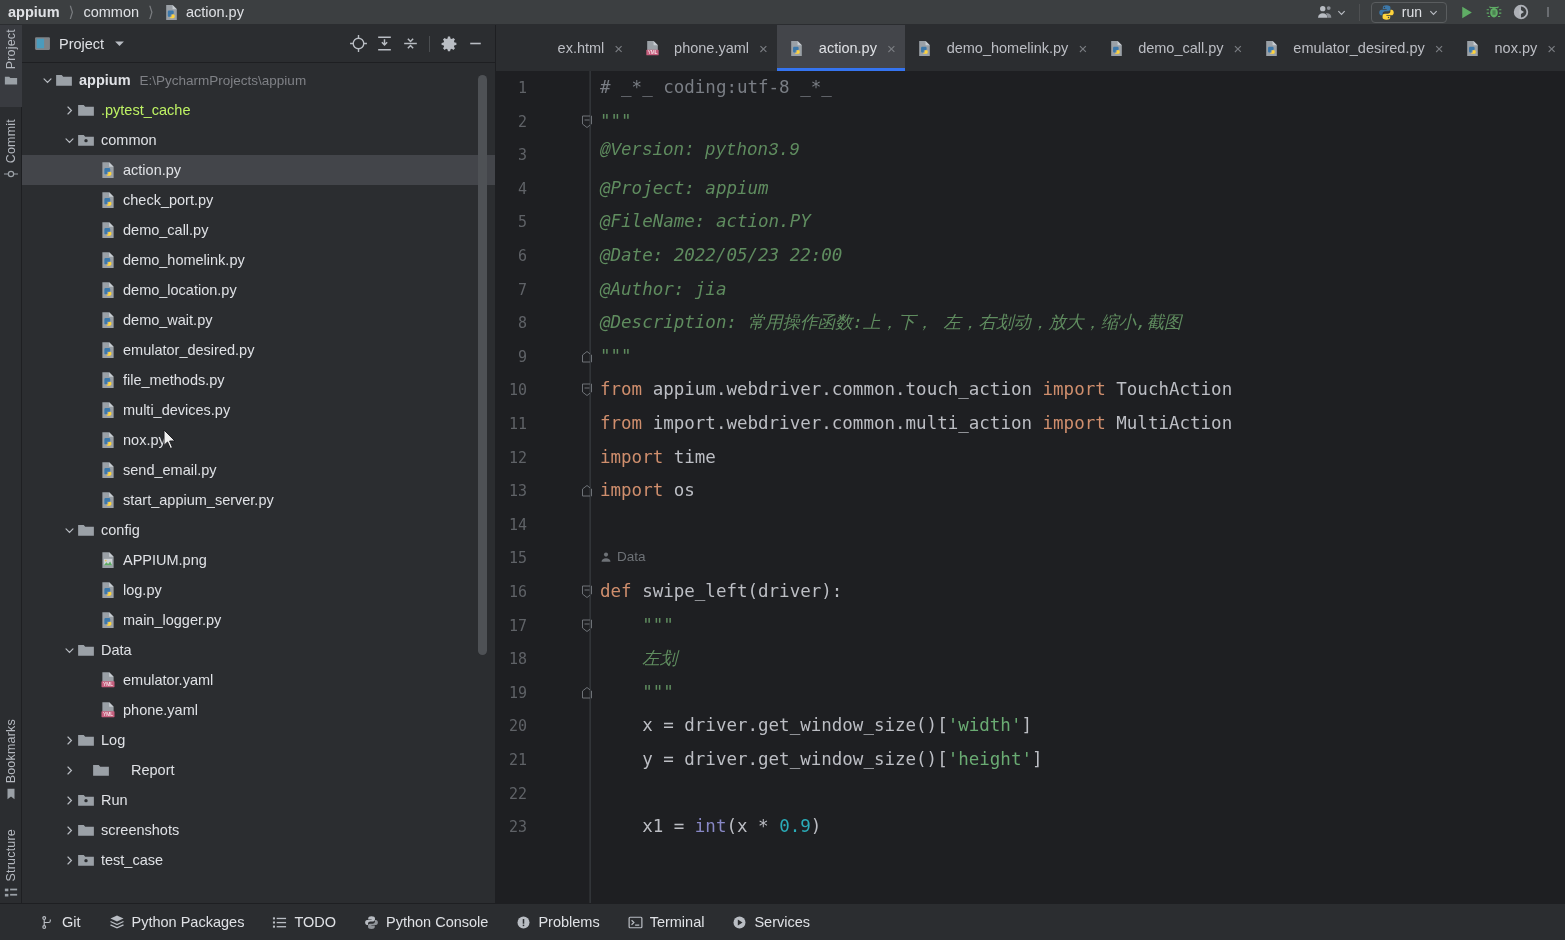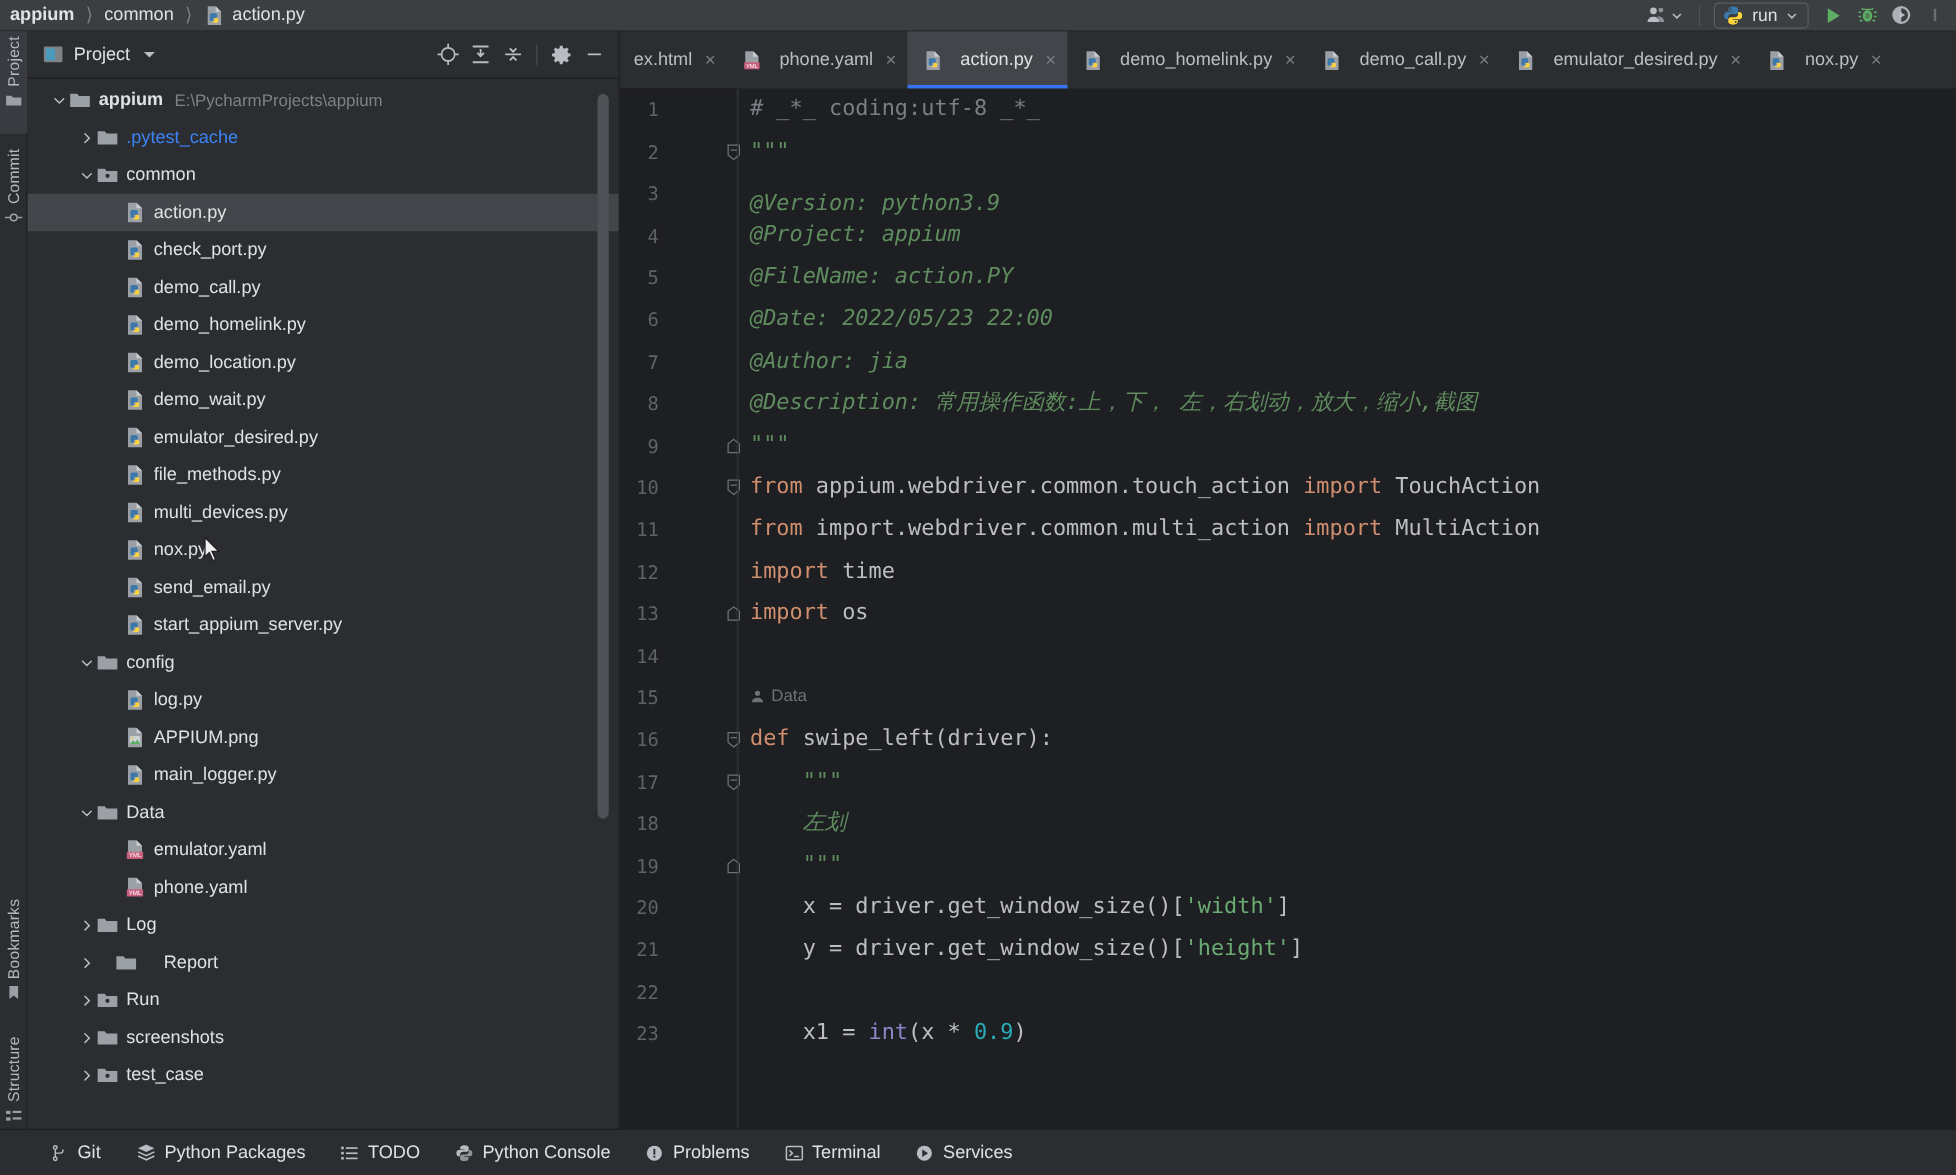--- a/index.html
+++ b/index.html
@@ -68,30 +68,30 @@
   .row {
     display: flex; align-items: center; height: 30px; white-space: nowrap;
     font-size: 14.5px; color: #dfe1e5; padding-right: 6px;
   }
   .row.sel { background: #43454a; }
   .arrow { width: 15px; height: 15px; display: flex; align-items: center; justify-content: center; flex: 0 0 auto; }
   .arrow.blank { visibility: hidden; }
   .ico { width: 18px; height: 18px; flex: 0 0 auto; display: flex; align-items: center; justify-content: center; margin-right: 6px; }
   .lbl-bold { font-weight: bold; }
   .path-hint { color: #7f8186; font-size: 13.5px; margin-left: 9px; }
-  .yellowish { color: #3b82f6; }
+  .yellowish { color: #bef264; }
 
   .panel-scrollbar {
     position: absolute; right: 8px; top: 50px; width: 9px; height: 580px;
     background: #4e5155; border-radius: 5px;
   }
 
   
   .editor-area { position: absolute; left: 496px; top: 25px; width: 1069px; height: 878px; background: #1e1f22; }
-  .tabbar { height: 46px; background: #2b2d30; display: flex; align-items: stretch; overflow: hidden; position: relative; }
+  .tabbar { height: 46px; background: #2b2d30; display: flex; align-items: stretch; overflow: hidden; position: relative; justify-content: flex-end; }
   .tab {
     display: flex; align-items: center; gap: 7px; padding: 0 9px 0 11px;
     font-size: 14.5px; color: #bcbec4; position: relative; flex: 0 0 auto;
   }
   .tab.active { background: #43454a; color: #dfe1e5; }
   .tab.active::after {
     content: ""; position: absolute; left: 0; right: 0; bottom: 0; height: 3px; background: #3574f0;
   }
   .tab-x { color: #7a7d82; font-size: 15px; margin-left: 3px; }
 
@@ -508,38 +508,38 @@
             </svg>
           </span>
           <span>config</span>
         </div>
         <div class="row" style="padding-left: 62px;">
           <span class="arrow blank"></span>
           <span class="ico">
             <svg width="18" height="18" viewBox="0 0 16 16">
               <path d="M3 1h6l4 4v10H3z" fill="#9aa0a6"></path>
               <path d="M9 1l4 4H9z" fill="#c7ccd1"></path>
-              <path d="M5.6 6.3h3c.85 0 1.4.45 1.4 1.2v.95c0 .75-.55 1.2-1.4 1.2H7.3v1.25c0 .5-.3.85-.95.85h-.65c-.65 0-.95-.35-.95-.85V7.5c0-.75.55-1.2 1.4-1.2z" fill="#3c78aa"></path>
-              <path d="M10.4 9.75H8.3v1.35c0 .75-.55 1.2-1.4 1.2h-.45c.1.45.5.75 1.05.75h2.1c.85 0 1.4-.45 1.4-1.2v-.95c0-.7-.25-1.1-.6-1.15z" fill="#ffd43b"></path>
-            </svg>
-          </span>
-          <span>log.py</span>
-        </div>
-        <div class="row" style="padding-left: 62px;">
-          <span class="arrow blank"></span>
-          <span class="ico">
-            <svg width="18" height="18" viewBox="0 0 16 16">
-              <path d="M3 1h6l4 4v10H3z" fill="#9aa0a6"></path>
-              <path d="M9 1l4 4H9z" fill="#c7ccd1"></path>
               <rect x="4.3" y="7" width="7.4" height="5.6" fill="#cfd3d7"></rect>
               <path d="M4.3 12.6l2.3-2.6 1.5 1.6 1.8-2.2 1.8 3.2z" fill="#5fad65"></path>
               <circle cx="6" cy="8.5" r=".8" fill="#e8c45a"></circle>
             </svg>
           </span>
           <span>APPIUM.png</span>
+        </div>
+        <div class="row" style="padding-left: 62px;">
+          <span class="arrow blank"></span>
+          <span class="ico">
+            <svg width="18" height="18" viewBox="0 0 16 16">
+              <path d="M3 1h6l4 4v10H3z" fill="#9aa0a6"></path>
+              <path d="M9 1l4 4H9z" fill="#c7ccd1"></path>
+              <path d="M5.6 6.3h3c.85 0 1.4.45 1.4 1.2v.95c0 .75-.55 1.2-1.4 1.2H7.3v1.25c0 .5-.3.85-.95.85h-.65c-.65 0-.95-.35-.95-.85V7.5c0-.75.55-1.2 1.4-1.2z" fill="#3c78aa"></path>
+              <path d="M10.4 9.75H8.3v1.35c0 .75-.55 1.2-1.4 1.2h-.45c.1.45.5.75 1.05.75h2.1c.85 0 1.4-.45 1.4-1.2v-.95c0-.7-.25-1.1-.6-1.15z" fill="#ffd43b"></path>
+            </svg>
+          </span>
+          <span>log.py</span>
         </div>
         <div class="row" style="padding-left: 62px;">
           <span class="arrow blank"></span>
           <span class="ico">
             <svg width="18" height="18" viewBox="0 0 16 16">
               <path d="M3 1h6l4 4v10H3z" fill="#9aa0a6"></path>
               <path d="M9 1l4 4H9z" fill="#c7ccd1"></path>
               <path d="M5.6 6.3h3c.85 0 1.4.45 1.4 1.2v.95c0 .75-.55 1.2-1.4 1.2H7.3v1.25c0 .5-.3.85-.95.85h-.65c-.65 0-.95-.35-.95-.85V7.5c0-.75.55-1.2 1.4-1.2z" fill="#3c78aa"></path>
               <path d="M10.4 9.75H8.3v1.35c0 .75-.55 1.2-1.4 1.2h-.45c.1.45.5.75 1.05.75h2.1c.85 0 1.4-.45 1.4-1.2v-.95c0-.7-.25-1.1-.6-1.15z" fill="#ffd43b"></path>
             </svg>
@@ -801,21 +801,21 @@
           </div>
           <div class="ln" style="top: 646.4px;">20</div>
           <div class="ln" style="top: 680px;">21</div>
           <div class="ln" style="top: 713.6px;">22</div>
           <div class="ln" style="top: 747.2px;">23</div>
         </div>
       <div class="code">
         <div class="editor-vline"></div>
       <div class="cl" style="top: 8px;"><span class="c-comment"># _*_ coding:utf-8 _*_</span></div>
           <div class="cl" style="top: 41.6px;"><span class="c-doc">"""</span></div>
-          <div class="cl" style="top: 84px;"><span class="c-doc">@Version: python3.9</span></div>
+          <div class="cl" style="top: 71px; font-family: Liberation Mono, monospace;"><span class="c-doc">@Version: python3.9</span></div>
           <div class="cl" style="top: 108.8px;"><span class="c-doc">@Project: appium</span></div>
           <div class="cl" style="top: 142.4px;"><span class="c-doc">@FileName: action.PY</span></div>
           <div class="cl" style="top: 176px;"><span class="c-doc">@Date: 2022/05/23 22:00</span></div>
           <div class="cl" style="top: 209.6px;"><span class="c-doc">@Author: jia</span></div>
           <div class="cl" style="top: 243.2px;"><span class="c-doc">@Description: 常用操作函数:上，下， 左，右划动，放大，缩小,截图</span></div>
           <div class="cl" style="top: 276.8px;"><span class="c-doc">"""</span></div>
           <div class="cl" style="top: 310.4px;"><span class="c-kw">from</span><span class="c-plain"> appium.webdriver.common.touch_action </span><span class="c-kw">import</span><span class="c-plain"> TouchAction</span></div>
           <div class="cl" style="top: 344px;"><span class="c-kw">from</span><span class="c-plain"> import.webdriver.common.multi_action </span><span class="c-kw">import</span><span class="c-plain"> MultiAction</span></div>
           <div class="cl" style="top: 377.6px;"><span class="c-kw">import</span><span class="c-plain"> time</span></div>
           <div class="cl" style="top: 411.2px;"><span class="c-kw">import</span><span class="c-plain"> os</span></div>

